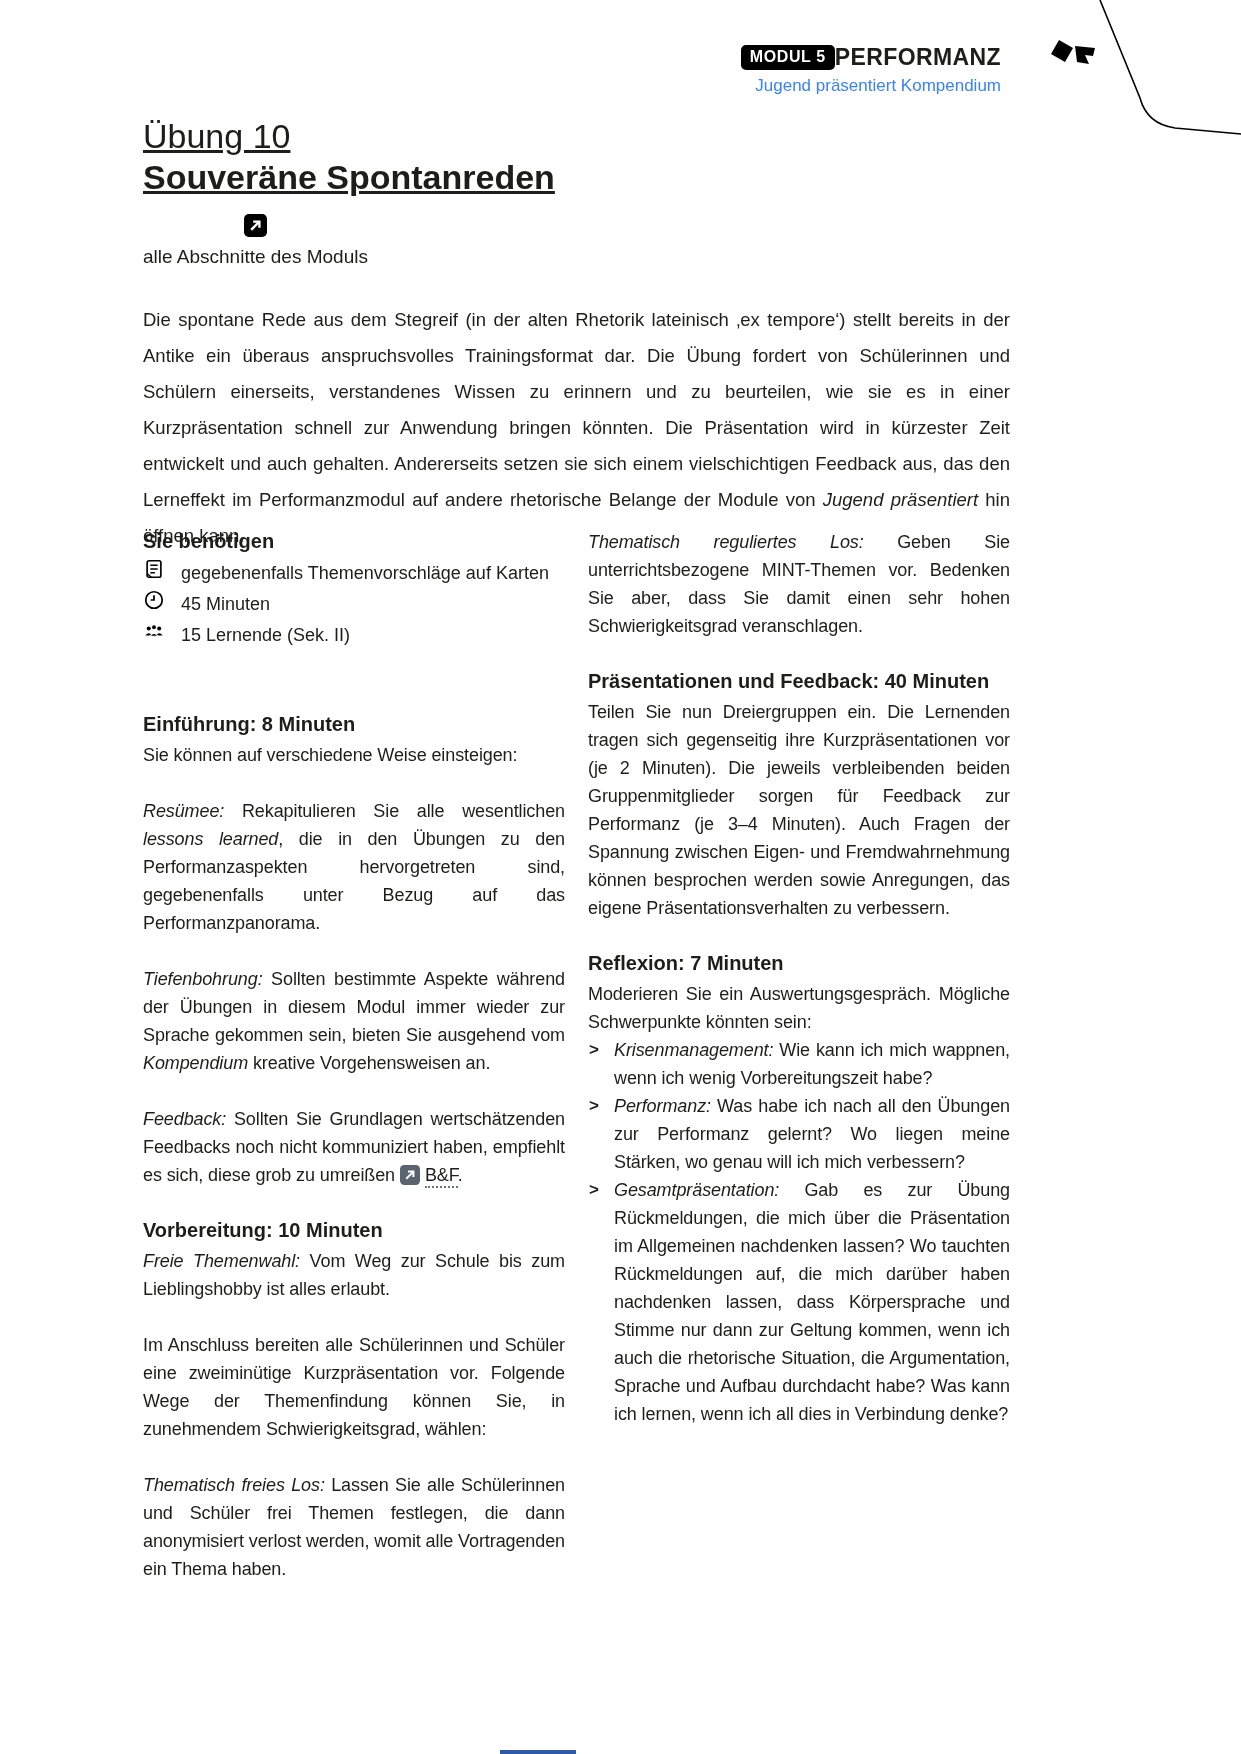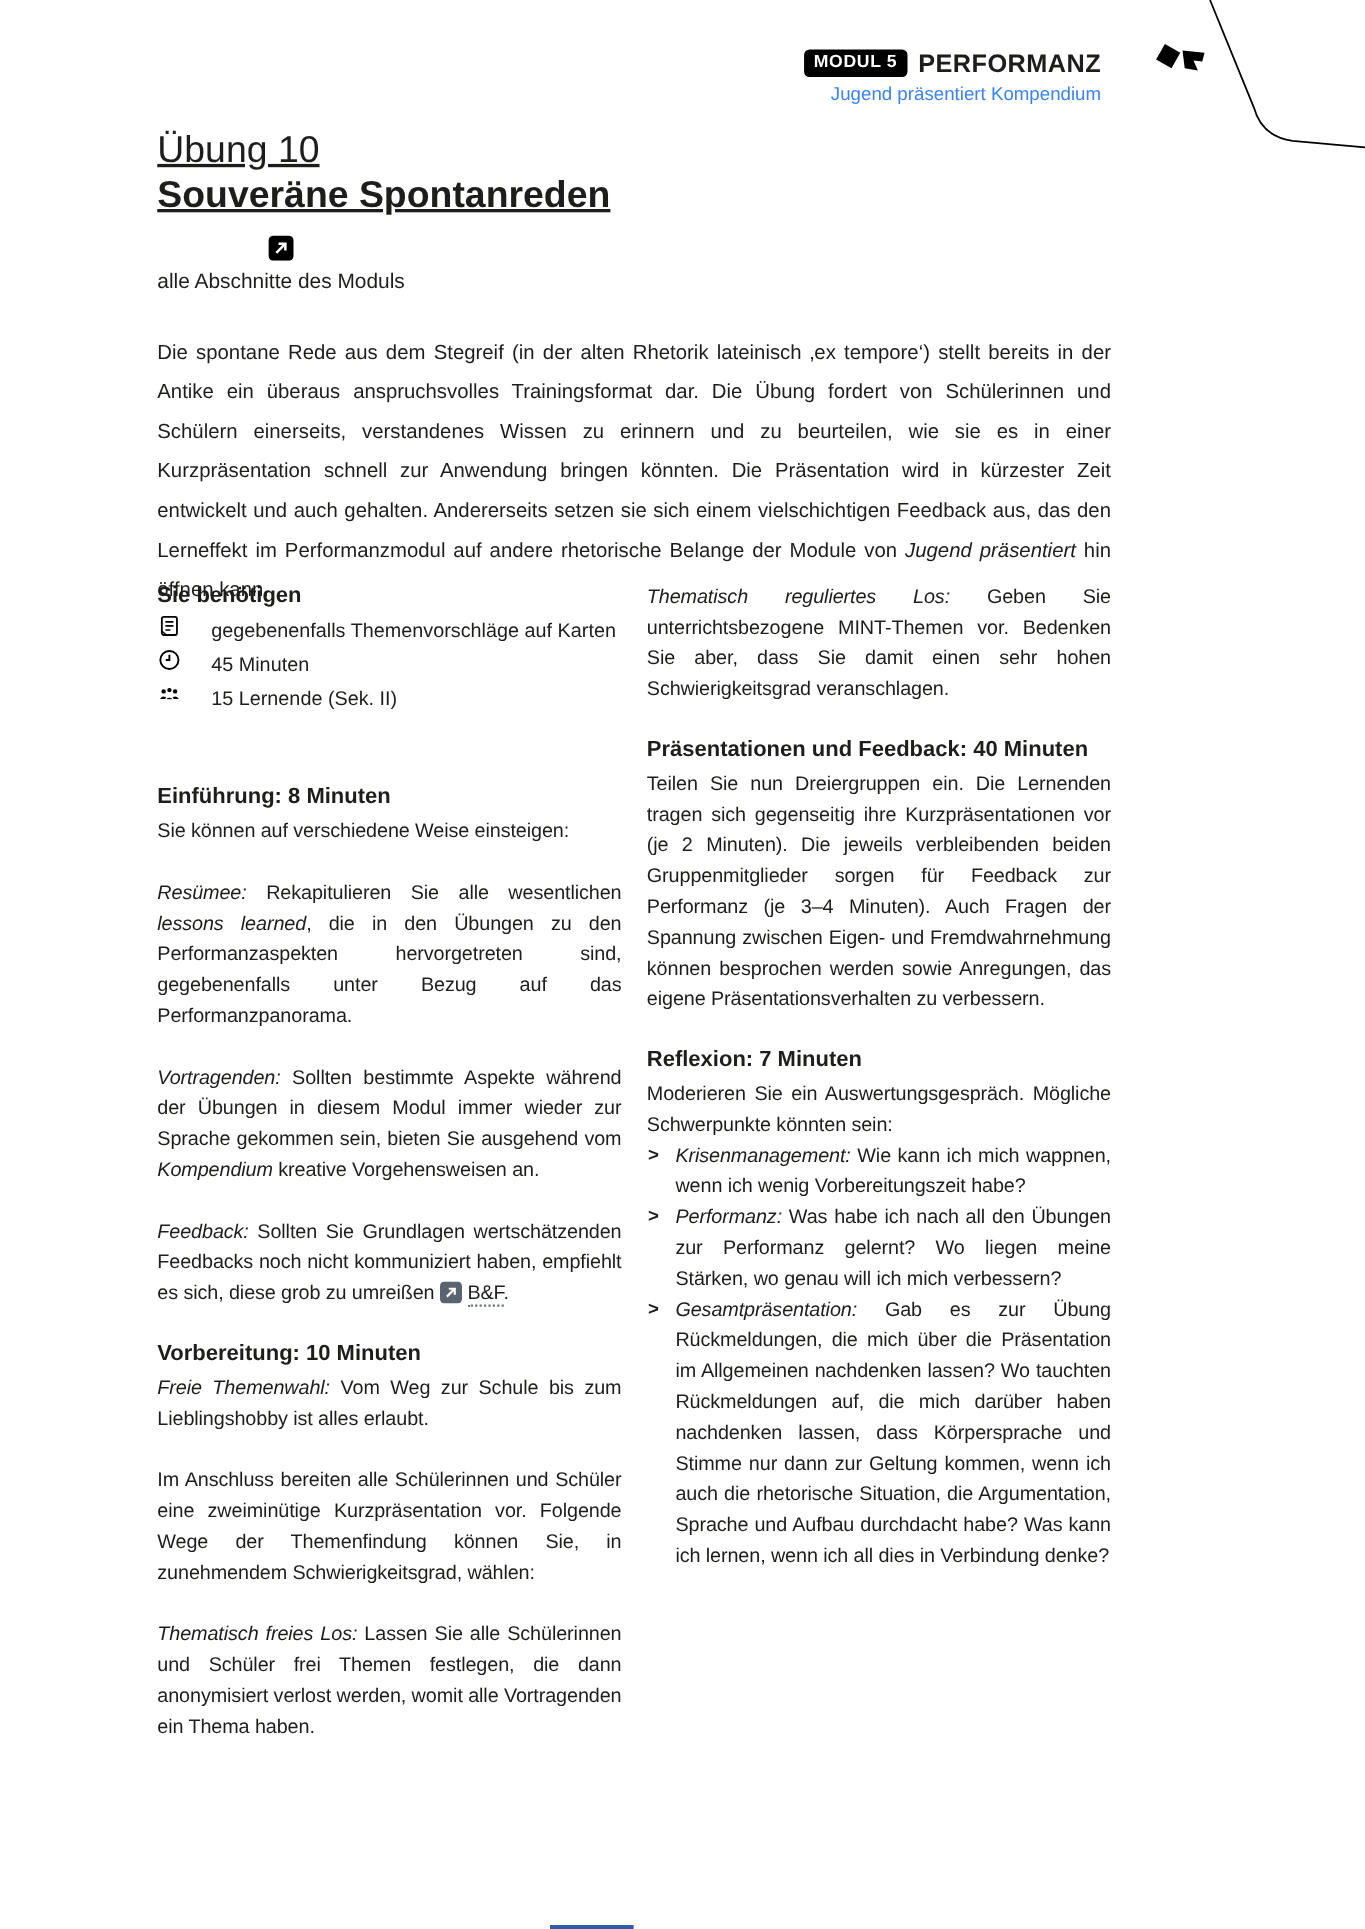--- a/index.html
+++ b/index.html
@@ -6,21 +6,21 @@
   body{
     width:1241px;height:1754px;position:relative;overflow:hidden;
     background:#ffffff;color:#1d1d1b;
     font-family:"Liberation Sans", sans-serif;
     -webkit-font-smoothing:antialiased;
   }
   .abs{position:absolute;}
 
   
   .header{top:44px;right:240px;text-align:right;}
-  .header-row{display:flex;align-items:center;justify-content:space-between;gap:10px;}
+  .header-row{display:flex;align-items:center;justify-content:space-between;}
   .mod-badge{
     background:#000;color:#fff;border-radius:5px;padding:2px 9px 3px;
     font-weight:700;font-size:16px;letter-spacing:.6px;line-height:20px;
   }
   .mod-title{font-weight:800;font-size:23px;letter-spacing:.4px;}
   .header-sub{font-size:17px;margin-top:5px;color:#3b82f6;}
 
   
   .corner{top:0;right:0;width:250px;height:140px;pointer-events:none;}
 
@@ -38,21 +38,21 @@
 
   
   .cols{top:528px;left:143px;display:flex;gap:23px;font-size:18px;line-height:28px;}
   .col{width:422px;}
   .h2{font-size:20px;font-weight:700;margin:0 0 4px;line-height:26px;}
   .para{margin:0 0 28px;text-align:justify;letter-spacing:-0.1px;}
   .it{font-style:italic;}
 
   
   .req{margin:0 0 60px;}
-  .req-item{display:flex;align-items:center;gap:27px;line-height:29px;}
+  .req-item{display:flex;align-items:center;gap:16px;line-height:29px;}
   .req-item svg{flex:0 0 auto;}
 
   
   .bf-link{color:inherit;text-decoration:none;white-space:nowrap;}
   .bf-icon{display:inline-flex;width:20px;height:20px;vertical-align:-4px;margin-right:5px;}
   .bf-text{border-bottom:2px dotted #6b747c;padding-bottom:1px;}
 
   
   .bullets{list-style:none;margin:0;padding:0;}
   .bullets li{position:relative;padding-left:26px;text-align:justify;letter-spacing:-0.1px;}
@@ -139,21 +139,21 @@
             </svg>
         </span>
         <span>15 Lernende (Sek. II)</span>
       </div>
     </div>
 
     <div>
       <h3 class="h2">Einführung: 8 Minuten</h3>
       <p class="para">Sie können auf verschiedene Weise einsteigen:</p>
       <p class="para"><span class="it">Resümee:</span><span> Rekapitulieren Sie alle wesentlichen </span><span class="it">lessons learned</span><span>, die in den Übungen zu den Performanzaspekten hervorgetreten sind, gegebenenfalls unter Bezug auf das Performanzpanorama.</span></p>
-      <p class="para"><span class="it">Vortragenden:</span><span> Sollten bestimmte Aspekte während der Übungen in diesem Modul immer wieder zur Sprache gekommen sein, bieten Sie ausgehend vom </span><span class="it">Kompendium</span><span> kreative Vorgehensweisen an.</span></p>
+      <p class="para"><span class="it">Tiefenbohrung:</span><span> Sollten bestimmte Aspekte während der Übungen in diesem Modul immer wieder zur Sprache gekommen sein, bieten Sie ausgehend vom </span><span class="it">Kompendium</span><span> kreative Vorgehensweisen an.</span></p>
       <p class="para"><span class="it">Feedback:</span><span> Sollten Sie Grundlagen wertschätzenden Feedbacks noch nicht kommuniziert haben, empfiehlt es sich, diese grob zu umreißen </span><a class="bf-link" href="#"><span class="bf-icon">
               <svg viewBox="0 0 24 24" width="20" height="20">
                 <rect width="24" height="24" rx="5" fill="#5a646e"></rect>
                 <path d="M7.5 16.5 L15.2 8.8" stroke="#fff" stroke-width="2.4" fill="none"></path>
                 <path d="M9.6 7.9 H16.1 V14.4" stroke="#fff" stroke-width="2.4" fill="none"></path>
               </svg>
             </span><span class="bf-text">B&amp;F</span></a><span>.</span></p>
     </div>
 
     <div>

